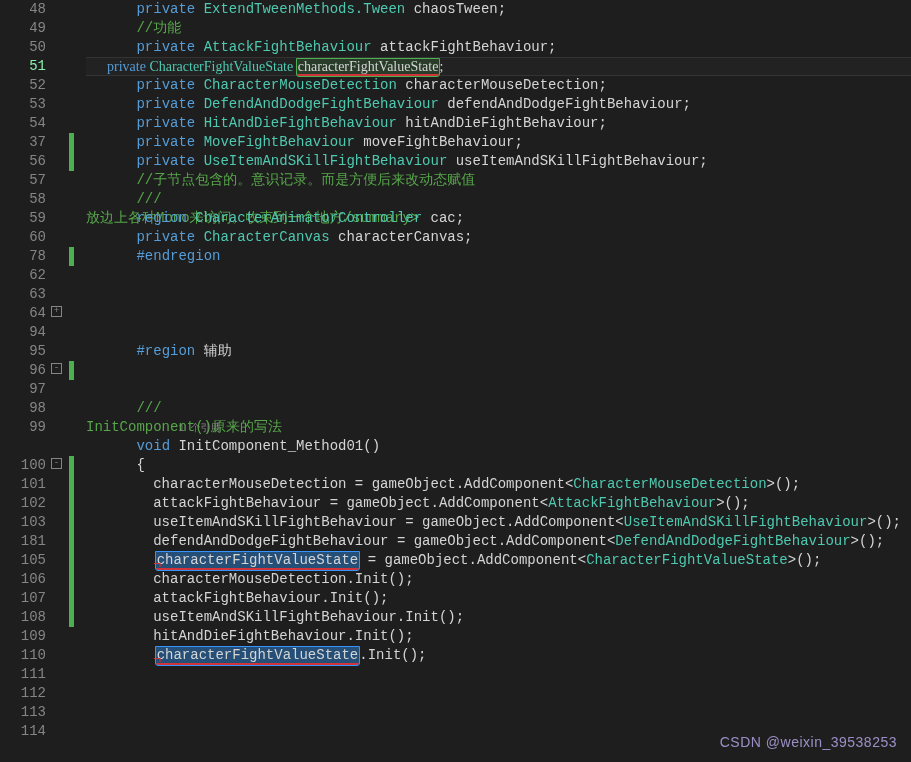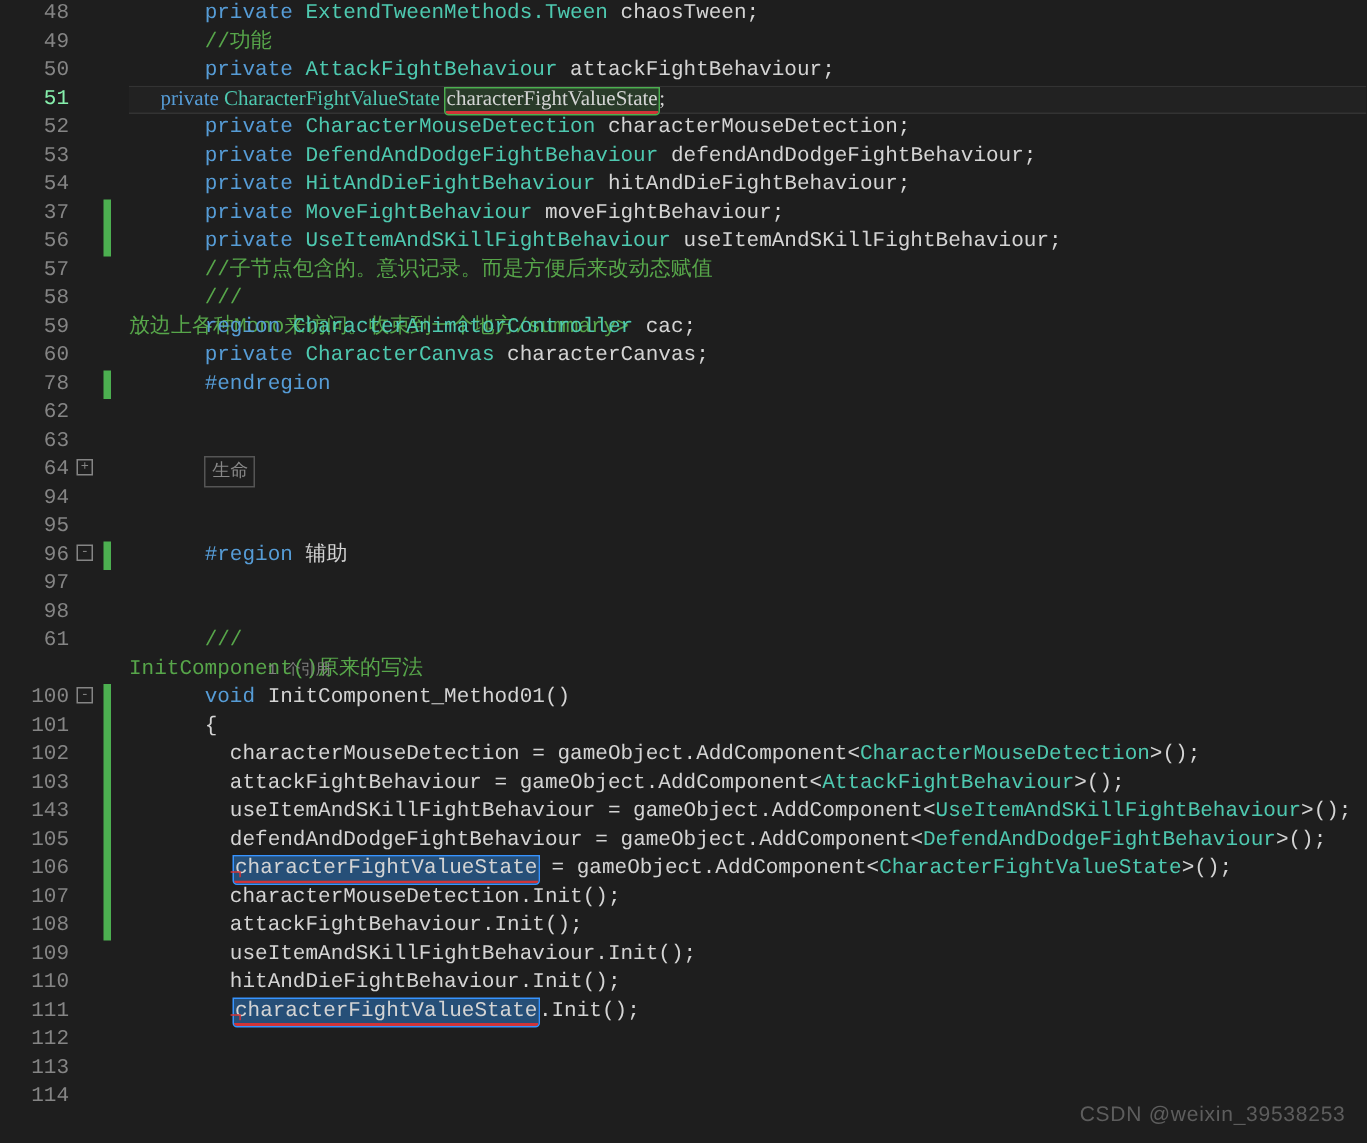--- a/index.html
+++ b/index.html
@@ -76,21 +76,21 @@
   .red-hook {
     color:#d13438;
     font-weight:bold;
     display:inline-block;
     transform:translateY(4px) scaleX(-1);
     margin-right:-6px;
   }
   .watermark {
     position:absolute;
     right:14px; bottom:10px;
-    color:#737373;
+    color:#c4b5fd;
     font-family:Arial,sans-serif;
     font-size:14px;
     opacity:.75;
     letter-spacing:.5px;
   }
 </style>
 </head>
 <body>
 
 <div class="editor">
@@ -110,27 +110,27 @@
       <div class="ln">60</div>
       <div class="ln">78</div>
       <div class="ln">62</div>
       <div class="ln">63</div>
       <div class="ln">64<div class="fold">+</div></div>
       <div class="ln">94</div>
       <div class="ln">95</div>
       <div class="ln">96<div class="fold">-</div></div>
       <div class="ln">97</div>
       <div class="ln">98</div>
-      <div class="ln">61</div>
+      <div class="ln">99</div>
       <div class="ln"></div>
       <div class="ln">100<div class="fold">-</div></div>
       <div class="ln">101</div>
       <div class="ln">102</div>
       <div class="ln">103</div>
-      <div class="ln">143</div>
+      <div class="ln">181</div>
       <div class="ln">105</div>
       <div class="ln">106</div>
       <div class="ln">107</div>
       <div class="ln">108</div>
       <div class="ln">109</div>
       <div class="ln">110</div>
       <div class="ln">111</div>
       <div class="ln">112</div>
       <div class="ln">113</div>
       <div class="ln">114</div>
@@ -151,21 +151,20 @@
       <div class="row">      <span class="kw">private</span> <span class="type">HitAndDieFightBehaviour</span> <span class="id">hitAndDieFightBehaviour</span><span class="punc">;</span></div>
       <div class="row">      <span class="kw">private</span> <span class="type">MoveFightBehaviour</span> <span class="id">moveFightBehaviour</span><span class="punc">;</span></div>
       <div class="row">      <span class="kw">private</span> <span class="type">UseItemAndSKillFightBehaviour</span> <span class="id">useItemAndSKillFightBehaviour</span><span class="punc">;</span></div>
       <div class="row">      <span class="cmt">//子节点包含的。意识记录。而是方便后来改动态赋值</span></div>
       <div class="row">      <span class="cmt">/// <summary>放边上各种Mono来访问。收束到一个地方/summary&gt;</summary></span></div>
       <div class="row">      <span class="kw">region</span> <span class="type">CharacterAnimatorController</span> <span class="id">cac</span><span class="punc">;</span></div>
       <div class="row">      <span class="kw">private</span> <span class="type">CharacterCanvas</span> <span class="id">characterCanvas</span><span class="punc">;</span></div>
       <div class="row">      <span class="kw">#endregion</span></div>
       <div class="row">&nbsp;</div>
       <div class="row">&nbsp;</div>
-      <div class="row">      <span class="foldlabel">生命</span></div>
       <div class="row">&nbsp;</div>
       <div class="row">&nbsp;</div>
       <div class="row">      <span class="kw">#region</span><span class="id"> 辅助</span></div>
       <div class="row">&nbsp;</div>
       <div class="row">&nbsp;</div>
       <div class="row">      <span class="cmt">/// <summary>InitComponent()原来的写法</summary></span></div>
       <div class="row">      <span class="hint">1 个引用</span></div>
       <div class="row">      <span class="kw">void</span> <span class="id">InitComponent_Method01</span><span class="punc">()</span></div>
       <div class="row">      <span class="punc">{</span></div>
       <div class="row">        <span class="id">characterMouseDetection</span> <span class="punc">=</span> <span class="id">gameObject</span><span class="punc">.</span><span class="id">AddComponent</span><span class="punc">&lt;</span><span class="type">CharacterMouseDetection</span><span class="punc">&gt;();</span></div>

